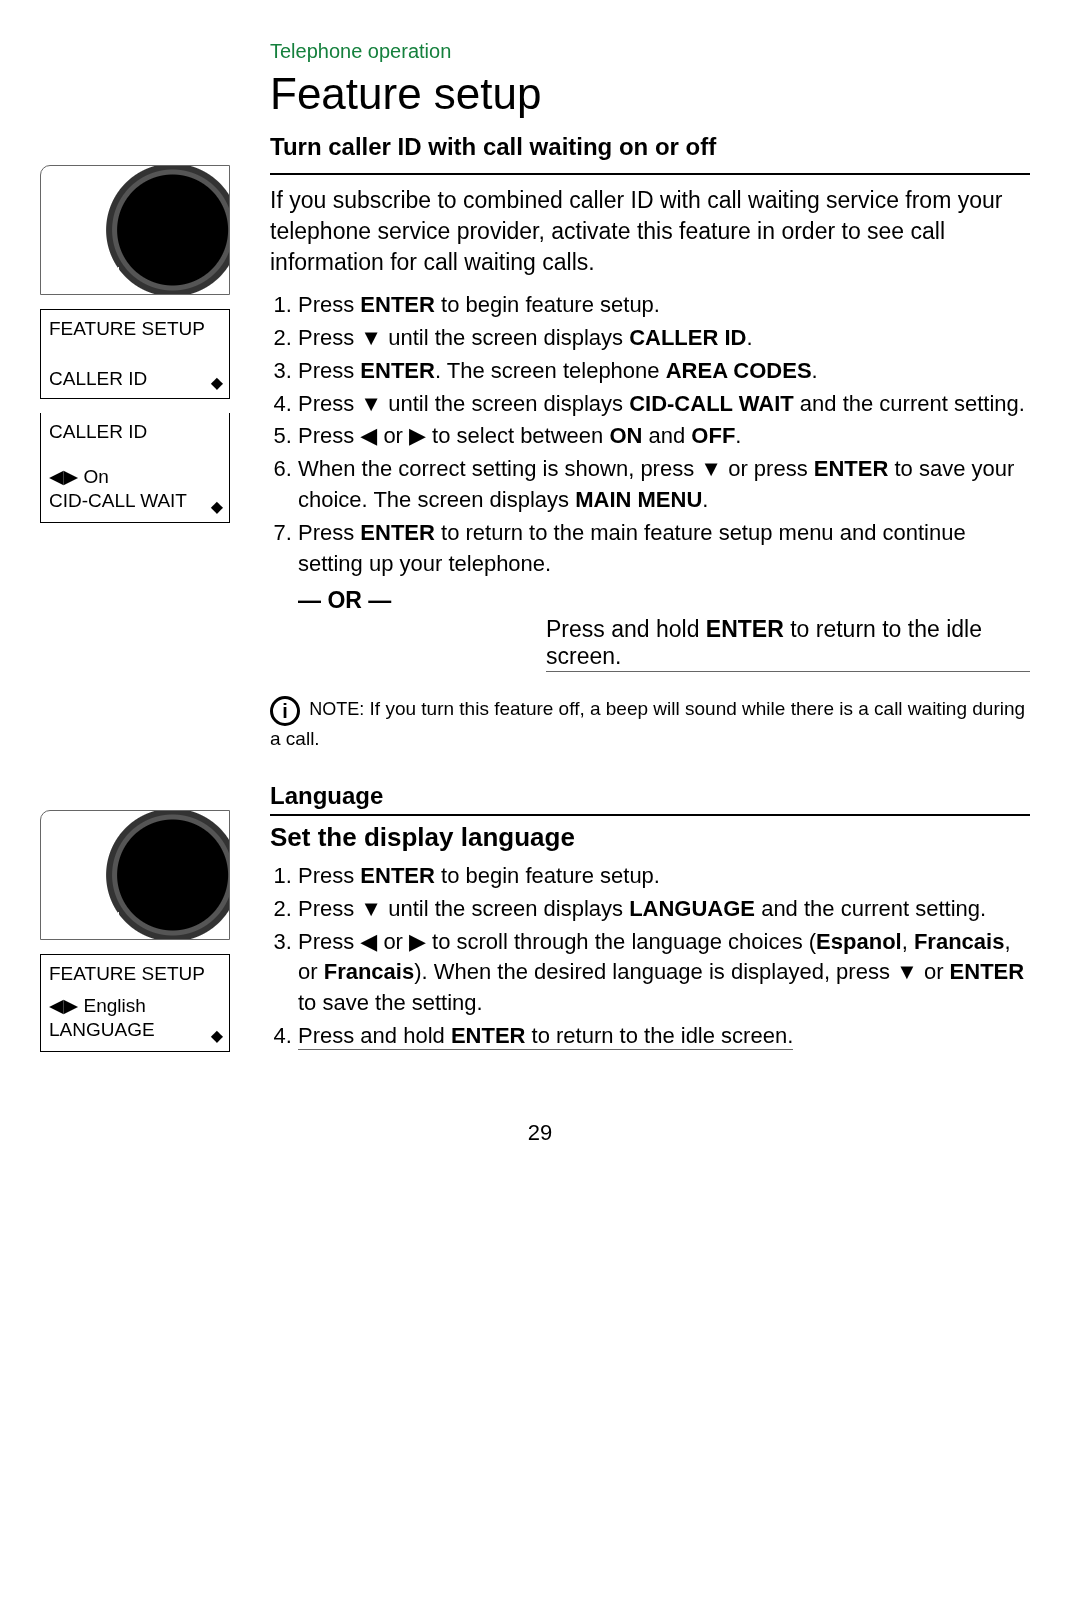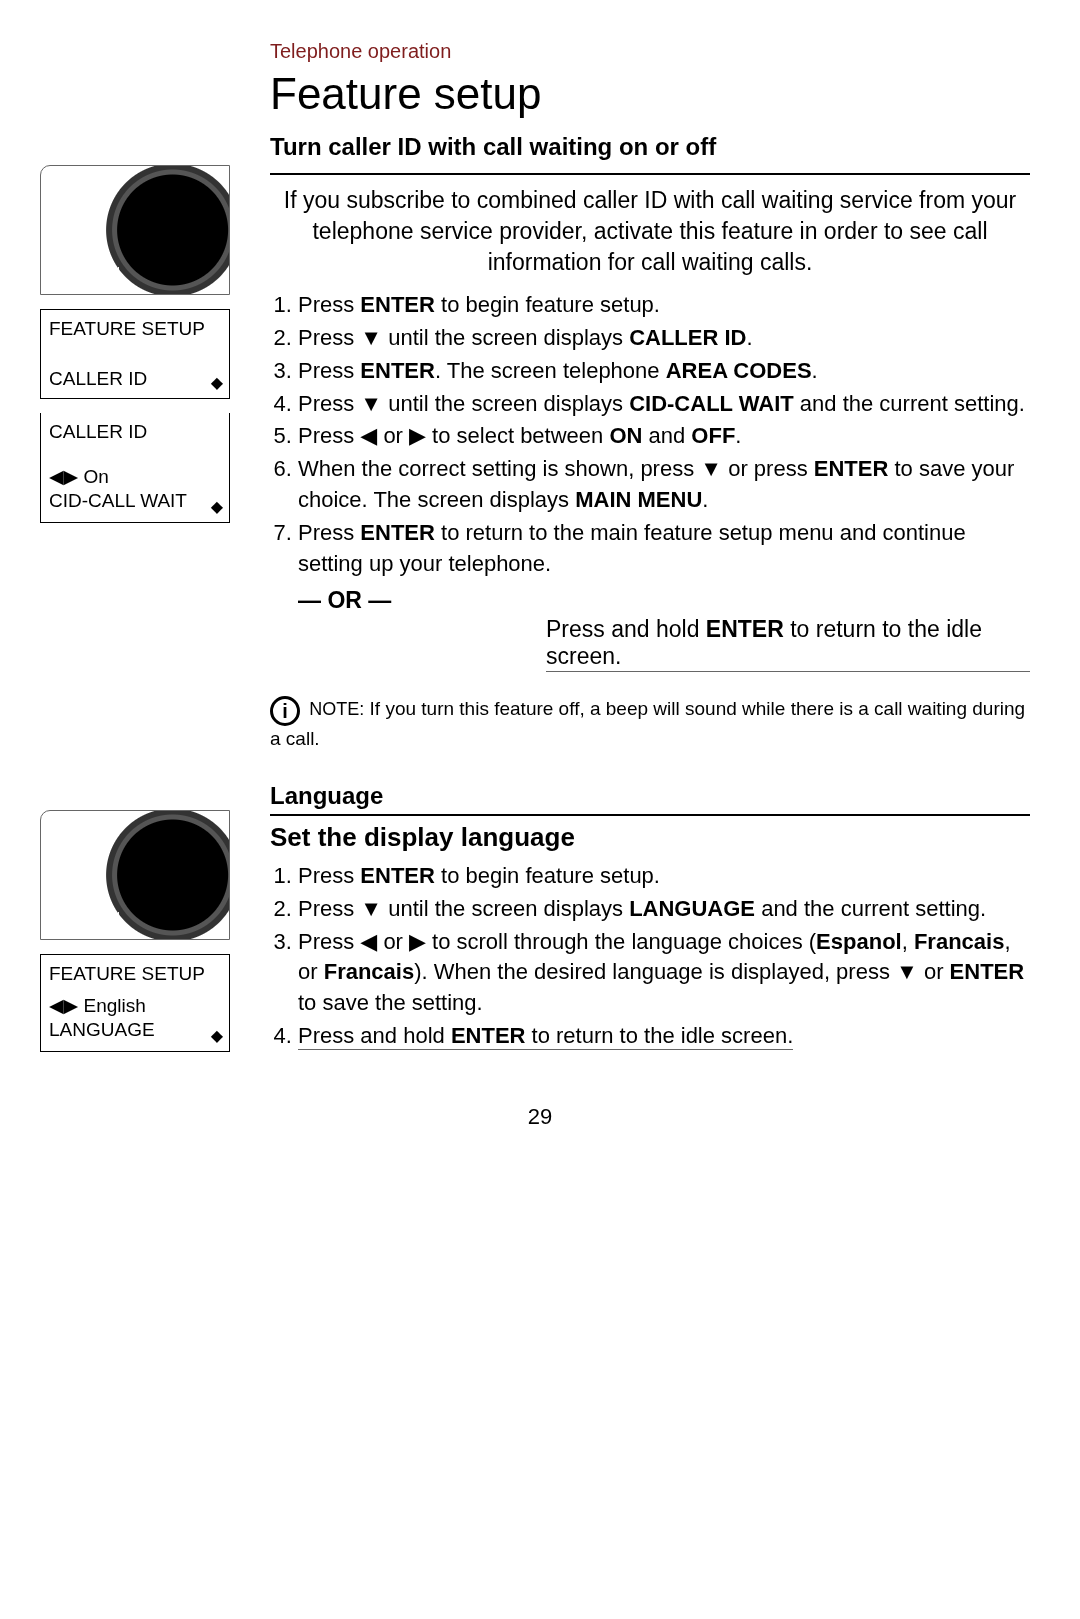--- a/index.html
+++ b/index.html
@@ -6,21 +6,21 @@
   body {
     font-family: Arial, Helvetica, sans-serif;
     background: #fff;
     margin: 0;
     padding: 40px 50px;
     width: 1080px;
     color: #000;
   }
   .header-label {
     font-size: 20px;
-    color: #7f1d1d;
+    color: #15803d;
     margin-left: 220px;
     margin-bottom: 6px;
   }
   .page-title {
     font-size: 44px;
     font-weight: 300;
     margin: 0 0 14px 220px;
   }
   .section-heading {
     font-size: 24px;
@@ -38,21 +38,20 @@
   }
   .subheading {
     font-size: 26px;
     font-weight: bold;
     margin: 2px 0 6px 220px;
   }
   .intro {
     font-size: 23px;
     line-height: 1.35;
     margin: 0 0 12px 220px;
-    text-align: center;
   }
   ol.steps {
     font-size: 22px;
     line-height: 1.4;
     margin: 8px 0 8px 220px;
     padding-left: 28px;
   }
   ol.steps li { margin-bottom: 2px; }
   .or-line {
     font-size: 23px;
@@ -80,21 +79,21 @@
     font-weight: bold;
     font-size: 20px;
     line-height: 24px;
     vertical-align: top;
     margin-right: 4px;
   }
   .note-label { font-weight: normal; font-size: 18px; }
   .page-num {
     text-align: center;
     font-size: 22px;
-    margin-top: 52px;
+    margin-top: 68px;
   }
   b { font-weight: bold; }
 
   
   .left-col-1 { position: absolute; left: 40px; top: 165px; width: 190px; }
   .left-col-2 { position: absolute; left: 40px; top: 810px; width: 190px; }
   .phone-img {
     width: 190px; height: 130px;
     border: 1px solid #666; border-top-left-radius: 10px;
     background: radial-gradient(circle at 70% 50%, #000 0 55px, #555 56px 60px, #333 61px 66px, #fff 67px);

